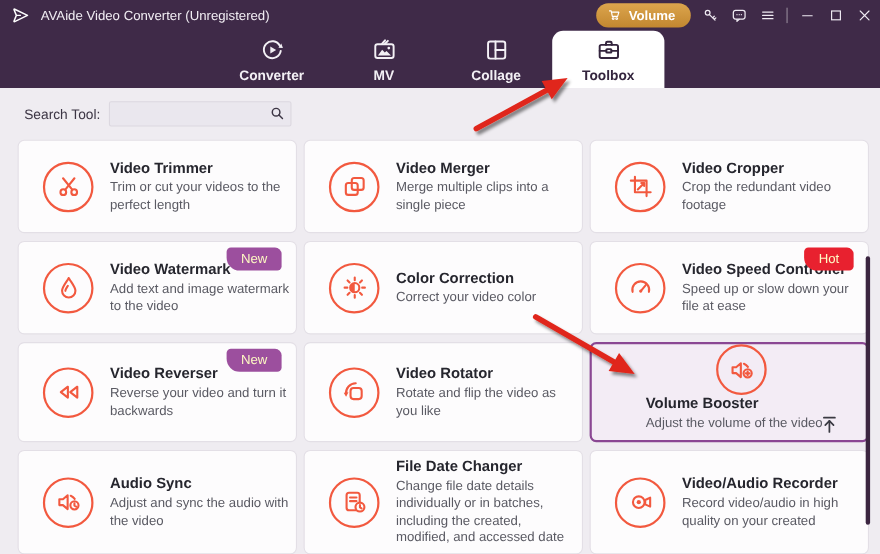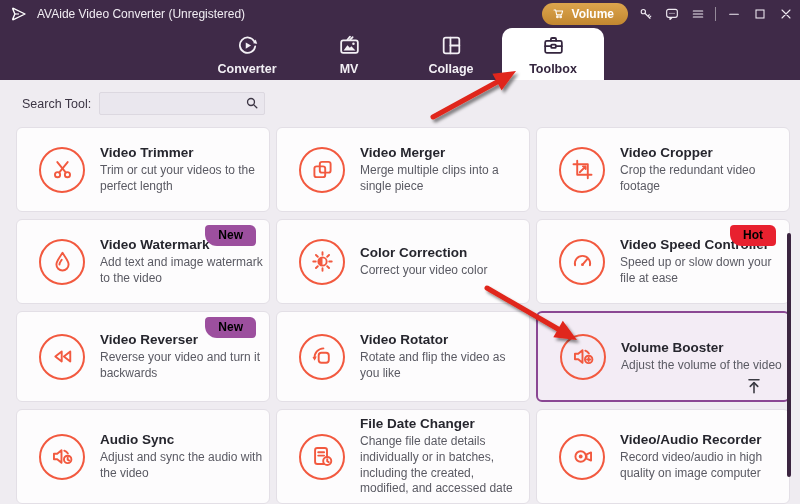--- a/index.html
+++ b/index.html
@@ -37,28 +37,28 @@
   .search-box{position:relative;margin-left:8px;width:166px;height:23px;}
   .search-box input{width:100%;height:100%;box-sizing:border-box;border:1px solid #dcd8e0;background:#eae7ee;
     border-radius:2px;padding:0 26px 0 8px;font-size:12px;color:#333;outline:none;}
   .search-ic{position:absolute;right:5px;top:3px;width:16px;height:16px;color:#3c3544;cursor:pointer;}
   .search-ic svg{width:16px;height:16px;}
   
   .grid{position:absolute;top:127px;left:16px;width:774px;
     display:grid;grid-template-columns:repeat(3,1fr);grid-template-rows:85px 85px 91px 95px;gap:7px 6px;}
   .card{position:relative;background:#fdfcfd;border:1px solid #e3dfe6;border-radius:6px;
     display:flex;align-items:center;box-sizing:border-box;cursor:pointer;}
-  .card.highlight{background:#f3ecf5;border:2px solid #8a4793;}
+  .card.highlight{background:#f3ecf5;border:2px solid #8a4793;flex-direction:column;}
   .circle{flex-shrink:0;margin-left:22px;width:46px;height:46px;border:2px solid #f2593f;border-radius:50%;
     display:flex;align-items:center;justify-content:center;color:#f2593f;box-sizing:border-box;}
   .circle svg{width:27px;height:27px;}
   .txt{margin-left:15px;padding-right:6px;}
   .t{font-size:13.5px;font-weight:bold;color:#26262e;margin-bottom:3px;}
   .d{font-size:12px;color:#5a5a63;line-height:1.3;max-width:172px;}
-  .badge{position:absolute;top:5px;right:13px;color:#000000;font-size:12px;font-weight:bold;
+  .badge{position:absolute;top:5px;right:13px;color:#fef9c3;font-size:12px;font-weight:normal;
     padding:3px 13px 4px 13px;border-radius:4px 6px 4px 12px;display:none;}
   .badge.new{display:block;background:#9c4f9e;}
   .badge.hot{display:block;background:#e8212f;}
   .totop{position:absolute;right:24px;bottom:4px;width:20px;height:20px;color:#3a3a42;display:none;cursor:pointer;}
   .totop svg{width:20px;height:20px;}
   .card.highlight .totop{display:block;}
   
   .scroll-thumb{position:absolute;left:787px;top:233px;width:4px;height:244px;background:#3b2540;border-radius:2px;cursor:pointer;}
   .arrows{position:absolute;left:0;top:0;width:800px;height:504px;pointer-events:none;}
 </style>
@@ -351,21 +351,21 @@
 
     <span class="circle">
         <svg viewBox="0 0 24 24" fill="none" stroke="currentColor" stroke-width="1.7" stroke-linecap="round" stroke-linejoin="round">
           <circle cx="10.4" cy="12" r="4.7"></circle>
           <circle cx="10.4" cy="12" r="1.7" fill="currentColor" stroke="none"></circle>
           <path d="M15.6 10.2 L19.6 8.4 V15.6 L15.6 13.8 Z"></path>
         </svg>
       </span>
     <div class="txt">
       <div class="t">Video/Audio Recorder</div>
-      <div class="d">Record video/audio in high quality on image computer</div>
+      <div class="d">Record video/audio in high quality on your created</div>
     </div>
 
   </div>
   </div>
 
 <div class="scroll-thumb"></div>
 
 <svg class="arrows" viewBox="0 0 800 504">
   <defs>
     <filter id="ash" x="-30%" y="-30%" width="170%" height="170%">

